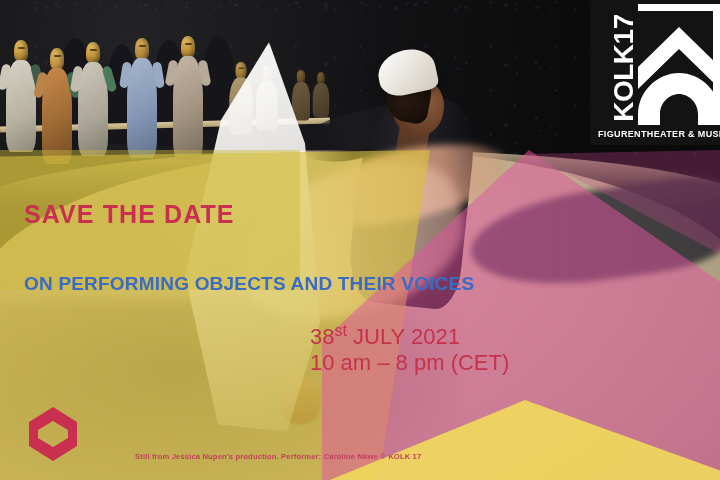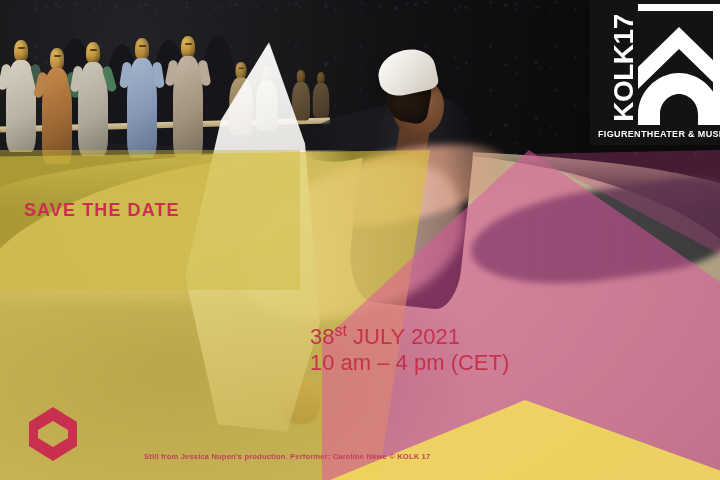--- a/index.html
+++ b/index.html
@@ -173,41 +173,41 @@
   }
   .yellow-tri{
     left:330px;top:400px;width:390px;height:80px;
     background:#f2e05a;opacity:.86;
     clip-path:polygon(50% 0%, 100% 88%, 100% 100%, 0% 100%, 2% 96%);
   }
 
   
   .save-date{
     position:absolute;left:24px;top:200px;
-    font-size:18px;font-weight:bold;letter-spacing:1.1px;
+    font-size:25px;font-weight:bold;letter-spacing:1.1px;
     color:#c9304f;
   }
   .title{
     position:absolute;left:22px;top:220px;
     font-size:40px;font-weight:bold;letter-spacing:-.3px;
     color:#3a6cc4;white-space:nowrap;
   }
   .subtitle{
     position:absolute;left:24px;top:273px;
     font-size:19px;font-weight:bold;letter-spacing:.2px;
     color:#3a6cc4;white-space:nowrap;
   }
   .details{
     position:absolute;left:310px;top:318px;
     color:#c4324c;font-size:22px;line-height:26px;font-weight:normal;
   }
   .details .line{white-space:nowrap;}
   .details sup{font-size:16px;vertical-align:super;}
   .credit{
-    position:absolute;left:144px;top:452px;
+    position:absolute;left:135px;top:452px;
     font-size:7.6px;font-weight:bold;letter-spacing:.15px;
     color:#c2405c;white-space:nowrap;
   }
 
   
   .diamond{
     position:absolute;left:22px;top:406px;width:62px;height:56px;
   }
 
   
@@ -321,24 +321,25 @@
     <div class="cloth-a"></div>
   </div>
 
   <div class="shape olive"></div>
   <div class="shape olive2"></div>
   <div class="shape pink-main"></div>
   <div class="shape pink-tri"></div>
   <div class="shape yellow-tri"></div>
 
   <div class="save-date">SAVE THE DATE</div>
+  <div class="subtitle">ON PERFORMING OBJECTS AND THEIR VOICES</div>
 
   <div class="details">
     <div class="line"><span>38</span><sup>st</sup><span> JULY 2021</span></div>
-    <div class="line">10 am – 4 pm (CET)</div>
+    <div class="line">10 am – 8 pm (CET)</div>
   </div>
 
   <div class="credit">Still from Jessica Nupen’s production. Performer: Caroline Nkwe © KOLK 17</div>
 
   <div class="diamond">
     <svg viewBox="0 0 62 56" width="62" height="56" aria-hidden="true">
       <path d="M31 1 L55 16 L55 40 L31 55 L7 40 L7 16 Z
                M31 15 L46 24 L46 32 L31 41 L16 32 L16 24 Z" fill="#c9304f" fill-rule="evenodd"></path>
     </svg>
   </div>

